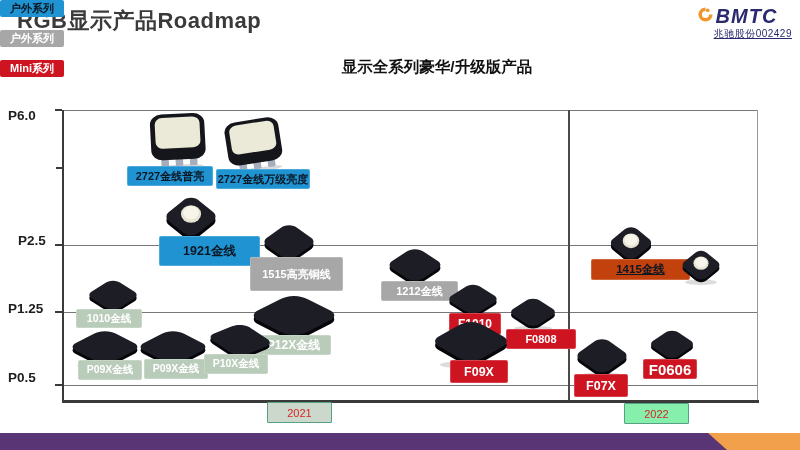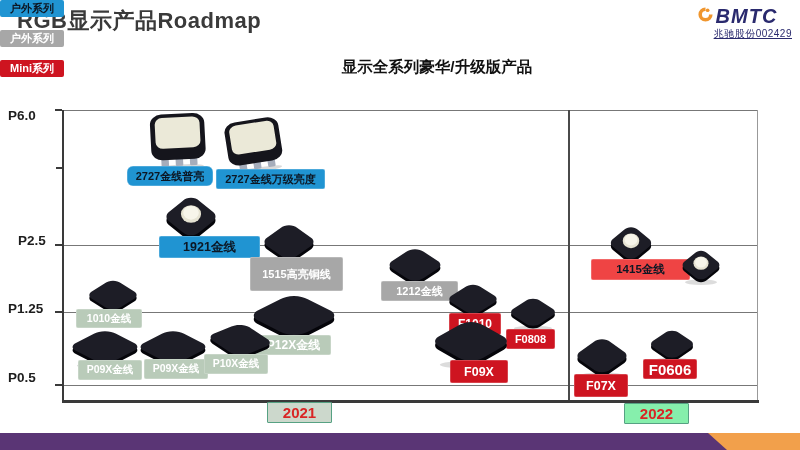--- a/index.html
+++ b/index.html
@@ -22,21 +22,21 @@
   .tickmark{position:absolute;width:7px;height:2px;background:#3a3a3a;}
   .ytick{position:absolute;left:8px;width:48px;font-size:13.5px;font-weight:bold;color:#1d1d1d;transform:translateY(-50%);}
   
   .tag{position:absolute;display:flex;align-items:center;justify-content:center;font-weight:bold;border-radius:2px;white-space:nowrap;box-shadow:0 0 0 .5px rgba(255,255,255,.4) inset;}
   .chip{position:absolute;}
   .chip svg{width:100%;height:100%;display:block;}
   
   #legend{display:flex;flex-direction:column;gap:13px;}
   .legend-item{width:64px;height:17px;display:flex;align-items:center;justify-content:center;font-size:11px;font-weight:bold;border-radius:2px;}
   
-  .yearbox{position:absolute;display:flex;align-items:center;justify-content:center;font-size:15px;font-weight:bold;border-radius:1px;}
+  .yearbox{position:absolute;display:flex;align-items:center;justify-content:center;font-size:11px;font-weight:normal;border-radius:1px;}
   
   #footer-bar{left:0;bottom:0;width:800px;height:17px;}
   #footer-accent{position:absolute;right:0;bottom:0;width:100px;height:17px;}
 </style>
 </head>
 <body>
 
 <div id="stage">
   <div class="abs" id="page-title">RGB显示产品Roadmap</div>
   <div class="abs" id="subtitle">显示全系列豪华/升级版产品</div>
@@ -77,44 +77,44 @@
       <div class="chip" style="left: 144px; top: 112px; width: 68px; height: 58px; transform: rotate(-3deg);">
         <svg viewBox="0 0 100 100" preserveAspectRatio="none">
           <ellipse cx="52" cy="95" rx="34" ry="4.5" fill="#c9c9c9" opacity="0.7"></ellipse>
           <rect x="24" y="76" width="11" height="17" rx="2" fill="#a6adbb"></rect>
           <rect x="45" y="76" width="11" height="17" rx="2" fill="#a6adbb"></rect>
           <rect x="66" y="76" width="11" height="17" rx="2" fill="#a6adbb"></rect>
           <rect x="10" y="3" width="80" height="79" rx="17" fill="#15151c"></rect>
           <rect x="17" y="9" width="66" height="53" rx="11" fill="#ebe9d8"></rect>
         </svg>
       </div>
-      <div class="tag" style="left: 127px; top: 166px; width: 86px; height: 20px; background: rgb(32, 148, 210); color: rgb(12, 23, 36); font-size: 11px; border-radius: 6px;">2727金线普亮</div>
+      <div class="tag" style="left: 127px; top: 166px; width: 86px; height: 20px; background: rgb(32, 148, 210); color: rgb(12, 23, 36); font-size: 11px;">2727金线普亮</div>
       <div class="chip" style="left: 220px; top: 118px; width: 68px; height: 55px; transform: rotate(-9deg);">
         <svg viewBox="0 0 100 100" preserveAspectRatio="none">
           <ellipse cx="52" cy="95" rx="34" ry="4.5" fill="#c9c9c9" opacity="0.7"></ellipse>
           <rect x="24" y="76" width="11" height="17" rx="2" fill="#a6adbb"></rect>
           <rect x="45" y="76" width="11" height="17" rx="2" fill="#a6adbb"></rect>
           <rect x="66" y="76" width="11" height="17" rx="2" fill="#a6adbb"></rect>
           <rect x="10" y="3" width="80" height="79" rx="17" fill="#15151c"></rect>
           <rect x="17" y="9" width="66" height="53" rx="11" fill="#ebe9d8"></rect>
         </svg>
       </div>
-      <div class="tag" style="left: 216px; top: 169px; width: 109px; height: 20px; background: rgb(32, 148, 210); color: rgb(12, 23, 36); font-size: 11px;">2727金线万级亮度</div>
+      <div class="tag" style="left: 216px; top: 169px; width: 94px; height: 20px; background: rgb(32, 148, 210); color: rgb(12, 23, 36); font-size: 11px;">2727金线万级亮度</div>
       <div class="chip" style="left: 163px; top: 194px; width: 56px; height: 50px; transform: rotate(0deg);">
         <svg viewBox="0 0 100 80" preserveAspectRatio="none">
           <ellipse cx="50" cy="72" rx="38" ry="6" fill="#c4c4c4" opacity="0.6"></ellipse>
           <g transform="translate(0,10)">
             <path d="M50 2 C56 2 61 4 65 7 L90 25 C95 29 95 35 90 39 L65 57 C61 60 56 62 50 62 C44 62 39 60 35 57 L10 39 C5 35 5 29 10 25 L35 7 C39 4 44 2 50 2 Z" fill="#05050a"></path>
           </g>
           <path d="M50 2 C56 2 61 4 65 7 L90 25 C95 29 95 35 90 39 L65 57 C61 60 56 62 50 62 C44 62 39 60 35 57 L10 39 C5 35 5 29 10 25 L35 7 C39 4 44 2 50 2 Z" fill="#1d1d26" transform="translate(0,4)"></path>
           <ellipse cx="50" cy="32" rx="18" ry="14" fill="#e6e3d2"></ellipse>
           <ellipse cx="50" cy="30" rx="14" ry="11" fill="#f7f5ea"></ellipse>
         </svg>
       </div>
-      <div class="tag" style="left: 159px; top: 236px; width: 101px; height: 22px; background: rgb(32, 148, 210); color: rgb(12, 23, 36); font-size: 12.5px;">1921金线</div>
+      <div class="tag" style="left: 159px; top: 236px; width: 101px; height: 30px; background: rgb(32, 148, 210); color: rgb(12, 23, 36); font-size: 12.5px;">1921金线</div>
       <div class="chip" style="left: 261px; top: 222px; width: 56px; height: 44px; transform: rotate(0deg);">
         <svg viewBox="0 0 100 80" preserveAspectRatio="none">
           <ellipse cx="50" cy="72" rx="38" ry="6" fill="#c4c4c4" opacity="0.6"></ellipse>
           <g transform="translate(0,10)">
             <path d="M50 2 C56 2 61 4 65 7 L90 25 C95 29 95 35 90 39 L65 57 C61 60 56 62 50 62 C44 62 39 60 35 57 L10 39 C5 35 5 29 10 25 L35 7 C39 4 44 2 50 2 Z" fill="#05050a"></path>
           </g>
           <path d="M50 2 C56 2 61 4 65 7 L90 25 C95 29 95 35 90 39 L65 57 C61 60 56 62 50 62 C44 62 39 60 35 57 L10 39 C5 35 5 29 10 25 L35 7 C39 4 44 2 50 2 Z" fill="#1d1d26" transform="translate(0,4)"></path>
         </svg>
       </div>
       <div class="tag" style="left: 250px; top: 257px; width: 93px; height: 34px; background: rgb(167, 167, 167); color: rgb(255, 255, 255); font-size: 11px;">1515高亮铜线</div>
@@ -190,21 +190,21 @@
       <div class="tag" style="left: 449px; top: 313px; width: 52px; height: 22px; background: rgb(206, 20, 32); color: rgb(255, 255, 255); font-size: 12px;">F1010</div>
       <div class="chip" style="left: 508px; top: 296px; width: 50px; height: 36px; transform: rotate(0deg);">
         <svg viewBox="0 0 100 80" preserveAspectRatio="none">
           <ellipse cx="50" cy="72" rx="38" ry="6" fill="#c4c4c4" opacity="0.6"></ellipse>
           <g transform="translate(0,10)">
             <path d="M50 2 C56 2 61 4 65 7 L90 25 C95 29 95 35 90 39 L65 57 C61 60 56 62 50 62 C44 62 39 60 35 57 L10 39 C5 35 5 29 10 25 L35 7 C39 4 44 2 50 2 Z" fill="#05050a"></path>
           </g>
           <path d="M50 2 C56 2 61 4 65 7 L90 25 C95 29 95 35 90 39 L65 57 C61 60 56 62 50 62 C44 62 39 60 35 57 L10 39 C5 35 5 29 10 25 L35 7 C39 4 44 2 50 2 Z" fill="#1d1d26" transform="translate(0,4)"></path>
         </svg>
       </div>
-      <div class="tag" style="left: 506px; top: 329px; width: 49px; height: 20px; background: rgb(206, 20, 32); color: rgb(255, 255, 255); font-size: 11px;">F0808</div>
+      <div class="tag" style="left: 506px; top: 329px; width: 70px; height: 20px; background: rgb(206, 20, 32); color: rgb(255, 255, 255); font-size: 11px;">F0808</div>
       <div class="chip" style="left: 430px; top: 318px; width: 82px; height: 52px; transform: rotate(0deg);">
         <svg viewBox="0 0 100 80" preserveAspectRatio="none">
           <ellipse cx="50" cy="72" rx="38" ry="6" fill="#c4c4c4" opacity="0.6"></ellipse>
           <g transform="translate(0,10)">
             <path d="M50 2 C56 2 61 4 65 7 L90 25 C95 29 95 35 90 39 L65 57 C61 60 56 62 50 62 C44 62 39 60 35 57 L10 39 C5 35 5 29 10 25 L35 7 C39 4 44 2 50 2 Z" fill="#05050a"></path>
           </g>
           <path d="M50 2 C56 2 61 4 65 7 L90 25 C95 29 95 35 90 39 L65 57 C61 60 56 62 50 62 C44 62 39 60 35 57 L10 39 C5 35 5 29 10 25 L35 7 C39 4 44 2 50 2 Z" fill="#1d1d26" transform="translate(0,4)"></path>
         </svg>
       </div>
       <div class="tag" style="left: 450px; top: 360px; width: 58px; height: 23px; background: rgb(206, 20, 32); color: rgb(255, 255, 255); font-size: 12.5px;">F09X</div>
@@ -212,21 +212,21 @@
         <svg viewBox="0 0 100 80" preserveAspectRatio="none">
           <ellipse cx="50" cy="72" rx="38" ry="6" fill="#c4c4c4" opacity="0.6"></ellipse>
           <g transform="translate(0,10)">
             <path d="M50 2 C56 2 61 4 65 7 L90 25 C95 29 95 35 90 39 L65 57 C61 60 56 62 50 62 C44 62 39 60 35 57 L10 39 C5 35 5 29 10 25 L35 7 C39 4 44 2 50 2 Z" fill="#05050a"></path>
           </g>
           <path d="M50 2 C56 2 61 4 65 7 L90 25 C95 29 95 35 90 39 L65 57 C61 60 56 62 50 62 C44 62 39 60 35 57 L10 39 C5 35 5 29 10 25 L35 7 C39 4 44 2 50 2 Z" fill="#1d1d26" transform="translate(0,4)"></path>
           <ellipse cx="50" cy="32" rx="18" ry="14" fill="#e6e3d2"></ellipse>
           <ellipse cx="50" cy="30" rx="14" ry="11" fill="#f7f5ea"></ellipse>
         </svg>
       </div>
-      <div class="tag" style="left: 591px; top: 259px; width: 99px; height: 21px; background: #ef4444; color: rgb(12, 23, 36); font-size: 11.5px;">1415金线</div>
+      <div class="tag" style="left: 591px; top: 259px; width: 99px; height: 21px; background: #c2410c; color: rgb(12, 23, 36); font-size: 11.5px; text-decoration: underline;">1415金线</div>
       <div class="chip" style="left: 680px; top: 248px; width: 42px; height: 38px; transform: rotate(0deg);">
         <svg viewBox="0 0 100 80" preserveAspectRatio="none">
           <ellipse cx="50" cy="72" rx="38" ry="6" fill="#c4c4c4" opacity="0.6"></ellipse>
           <g transform="translate(0,10)">
             <path d="M50 2 C56 2 61 4 65 7 L90 25 C95 29 95 35 90 39 L65 57 C61 60 56 62 50 62 C44 62 39 60 35 57 L10 39 C5 35 5 29 10 25 L35 7 C39 4 44 2 50 2 Z" fill="#05050a"></path>
           </g>
           <path d="M50 2 C56 2 61 4 65 7 L90 25 C95 29 95 35 90 39 L65 57 C61 60 56 62 50 62 C44 62 39 60 35 57 L10 39 C5 35 5 29 10 25 L35 7 C39 4 44 2 50 2 Z" fill="#1d1d26" transform="translate(0,4)"></path>
           <ellipse cx="50" cy="32" rx="18" ry="14" fill="#e6e3d2"></ellipse>
           <ellipse cx="50" cy="30" rx="14" ry="11" fill="#f7f5ea"></ellipse>
         </svg>

